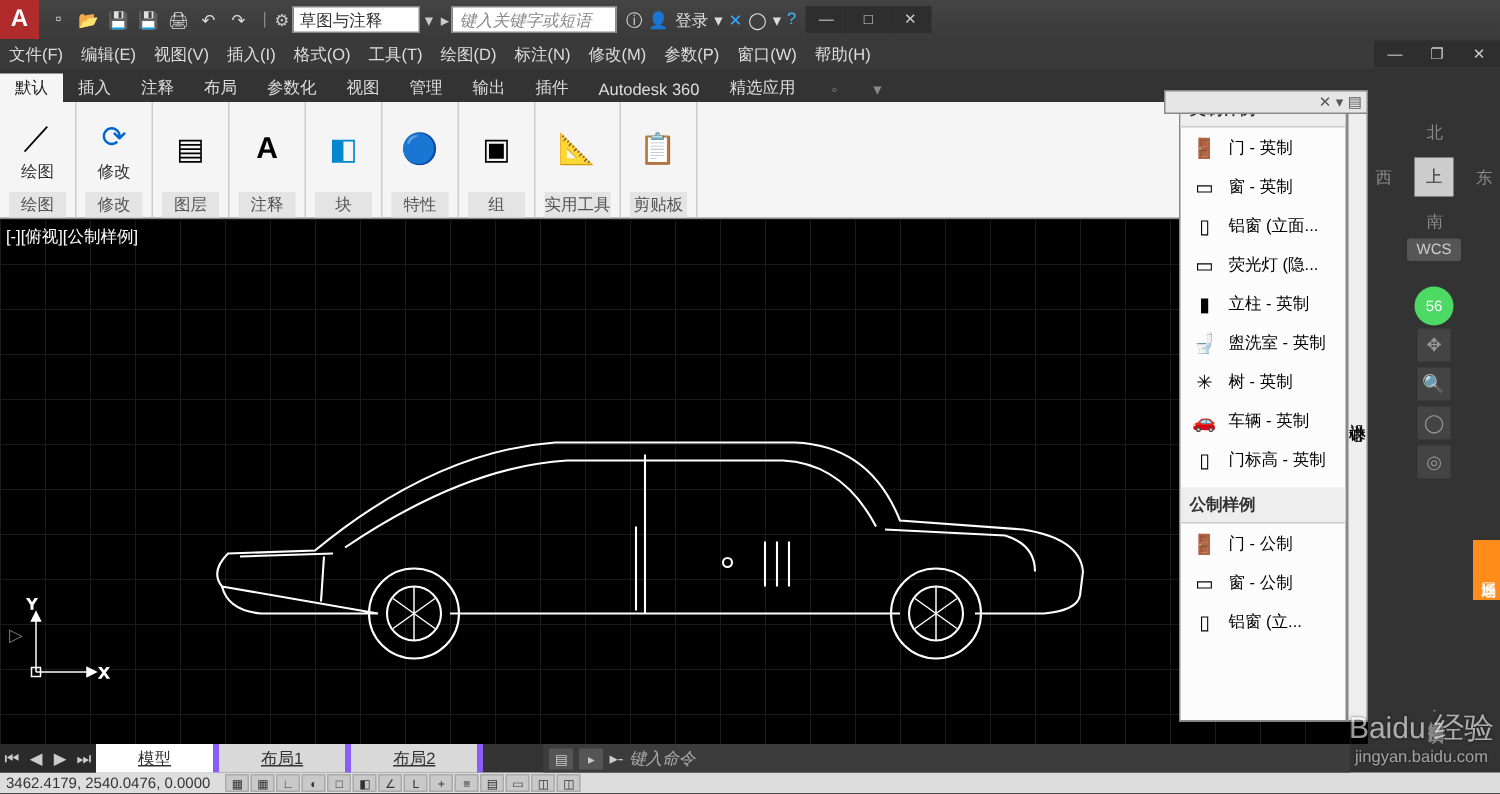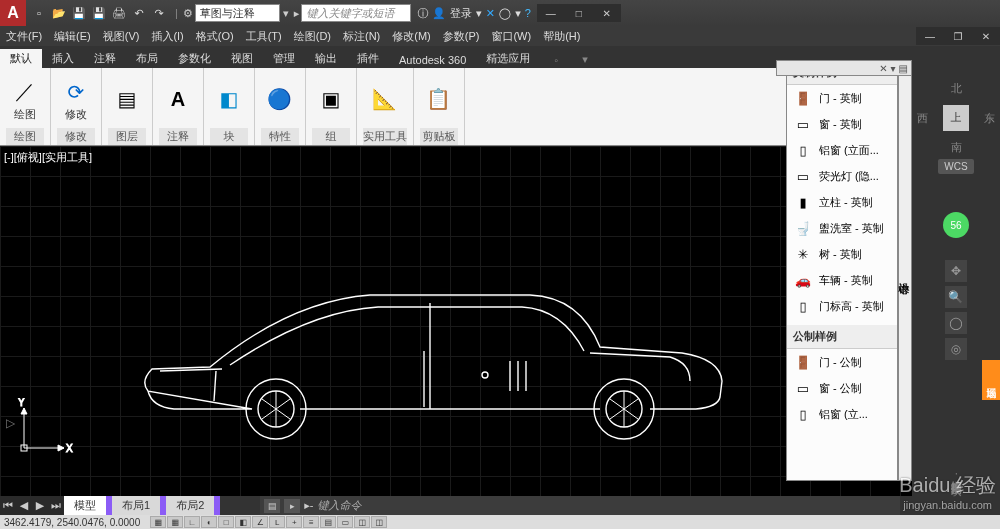--- a/index.html
+++ b/index.html
@@ -54,32 +54,32 @@
   .pal-sidebar { position:absolute; top:60px; right:88px; width:14px; bottom:48px; background:#eee; border:1px solid #888; writing-mode:vertical-rl; font-size:11px; text-align:center; padding-top:6px; z-index:5;}
   .palette-head { position:absolute; top:60px; right:88px; width:136px; height:16px; background:#e6e6e6; border:1px solid #888; display:flex; justify-content:flex-end; align-items:center; gap:3px; padding:0 3px; z-index:6; font-size:10px;}
   .palette-head span{ cursor:pointer; color:#555;}
 
   
   .rightstrip { position:absolute; top:60px; right:0; width:88px; bottom:33px; background:#333; z-index:4; }
   .navcube-area { height:130px; display:flex; flex-direction:column; align-items:center; justify-content:center; color:#888; font-size:11px;}
   .compass { width:70px; height:70px; position:relative; margin-top:6px;}
   .compass .dir { position:absolute; color:#888; font-size:11px;}
   .wcs-badge { background:#555; color:#ccc; font-size:10px; padding:2px 6px; border-radius:2px; margin-top:6px;}
-  .greendot { width:26px; height:26px; border-radius:50%; background:#4cd964; margin:22px auto; display:flex; align-items:center; justify-content:center; color:#fff; font-size:10px;}
+  .greendot { width:26px; height:26px; border-radius:50%; background:#4cd964; margin:1px auto; display:flex; align-items:center; justify-content:center; color:#fff; font-size:10px;}
   .nav-icons { display:flex; flex-direction:column; gap:4px; align-items:center; margin-top:2px;}
   .nav-icons span { width:22px; height:22px; background:#444; color:#999; display:flex; align-items:center; justify-content:center; font-size:12px; cursor:pointer;}
   .orange-tab { position:absolute; right:0; top:300px; width:18px; height:40px; background:#ff8c1a; color:#fff; writing-mode:vertical-rl; font-size:10px; display:flex; align-items:center; justify-content:center; cursor:pointer;}
   .rightstrip .vtext { position:absolute; bottom:20px; left:50%; transform:translateX(-50%); writing-mode:vertical-rl; color:#888; font-size:11px;}
 
   
   .bottom-wrap { position:absolute; bottom:14px; left:0; right:0; height:19px; display:flex; align-items:stretch; font-size:11px; z-index:3;}
   .ltab-nav { display:flex; background:#2a2a2a;}
   .ltab-nav span{ width:16px; display:flex; align-items:center; justify-content:center; color:#ccc; cursor:pointer;}
   .ltabs { display:flex; background:#d9d9d9;}
-  .ltabs span { padding:2px 10px; border-right:6px solid #8b5cf6; cursor:pointer; color:#333;}
+  .ltabs span { padding:2px 28px; border-right:4px solid #8b5cf6; cursor:pointer; color:#333;text-decoration:underline;}
   .ltabs span.active { background:#fff; }
   .cmdline { flex:1; background:#3c3c3c; display:flex; align-items:center; color:#aaa; padding:0 4px; gap:4px; margin-left:40px; margin-right:100px;}
   .cmdline .chip{ background:#555; width:16px; height:14px; display:flex; align-items:center; justify-content:center; color:#ccc; cursor:pointer; font-size:9px;}
   .cmdline .prompt { font-style:italic; color:#aaa; }
 
   
   .status { position:absolute; bottom:0; left:0; right:0; height:14px; background:#ddd; display:flex; align-items:center; font-size:10px; color:#333; gap:6px; padding:0 4px;}
   .status .btns { display:flex; gap:1px; margin-left:4px;}
   .status .btns span { width:16px; height:12px; background:#c9c9c9; border:1px solid #aaa; display:flex; align-items:center; justify-content:center; font-size:8px; cursor:pointer;}
 
@@ -232,21 +232,21 @@
     <div class="panel-body">
         <div class="bigbtn">
           <div class="icn">📋</div>
         </div>
       </div>
     <div class="panel-title">剪贴板</div>
   </div>
 </div>
 
 <div class="workarea">
-  <div class="viewlabel">[-][俯视][实用工具]</div>
+  <div class="viewlabel">[-][俯视][公制样例]</div>
   <div class="viewport-tri">▷</div>
 
   <svg class="car" width="600" height="200" viewBox="0 0 600 200" stroke="#fff" fill="none" stroke-width="1.4">
     <path d="M18 140 Q10 130 22 118 L80 116 Q160 50 240 44 L400 44 Q450 46 470 96 L552 102 Q590 108 592 130 L590 146 Q588 156 566 158 L520 158 M470 158 L170 158 M122 158 L44 158 Q22 156 18 140 Z"></path>
     <path d="M100 114 Q180 60 248 56 L392 56 Q432 58 454 100"></path>
     <line x1="300" y1="52" x2="300" y2="158"></line>
     <line x1="294" y1="100" x2="294" y2="156"></line>
     <circle cx="355" cy="124" r="3"></circle>
     <path d="M380 110 L380 140 M388 110 L388 140 M396 110 L396 140"></path>
     <circle cx="146" cy="158" r="30"></circle>

